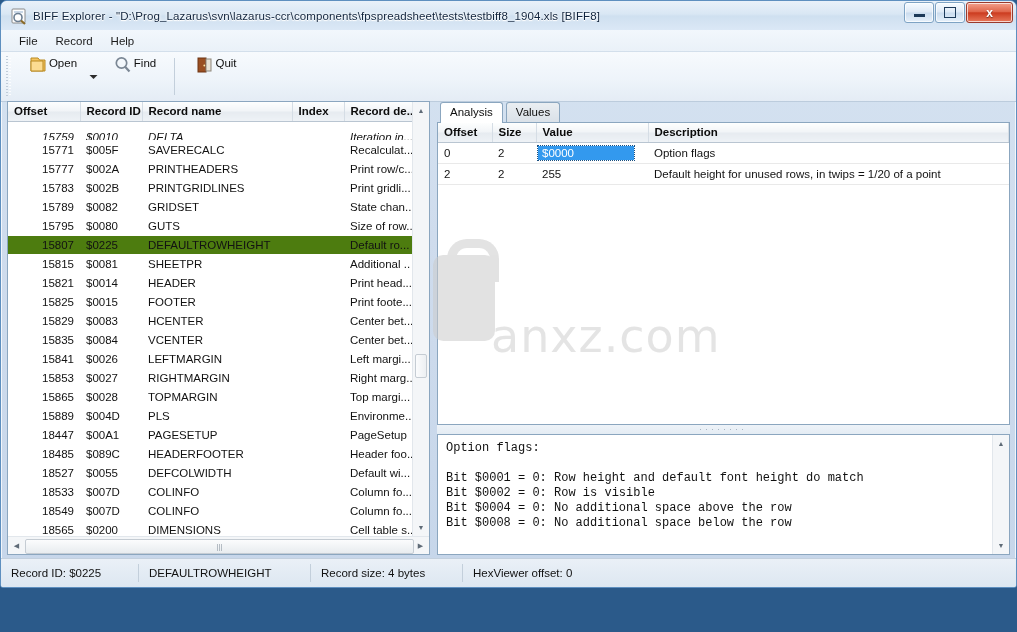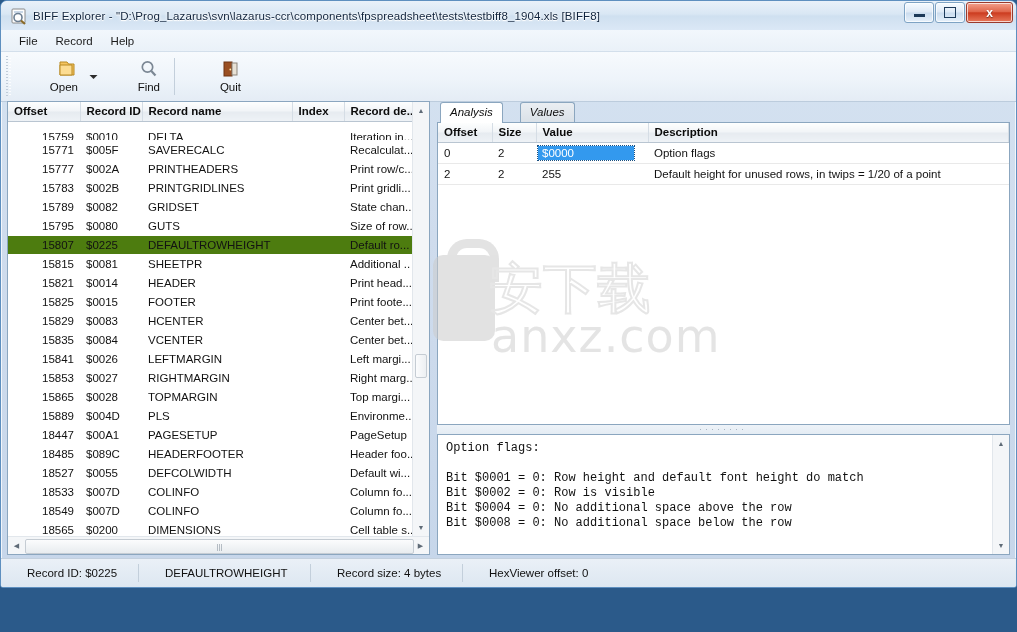--- a/index.html
+++ b/index.html
@@ -58,21 +58,21 @@
     padding-left:3px;
   }
   .grip{
     width:8px;margin:4px 4px 4px 2px;
     background-image:repeating-linear-gradient(180deg,#b9c6d4 0 1px,transparent 1px 3px),
                      repeating-linear-gradient(180deg,#ffffff 1px 2px,transparent 2px 3px);
     background-size:2px 3px;background-position:0 0, 3px 1px;
     background-repeat:repeat-y;opacity:.85;
   }
   .tbtn{
-    display:flex;flex-direction:column;align-items:flex-end;justify-content:center;
+    display:flex;flex-direction:row;align-items:flex-start;justify-content:center;
     min-width:52px;padding:2px 7px 3px;border:1px solid transparent;border-radius:3px;
     font-size:11.5px;color:#101010;cursor:default;
   }
   .tbtn .lbl{margin-top:2px;}
   .tb-sep{width:1px;margin:6px 6px;background:#c3cfdb;}
   .dropdown-arrow{
     display:flex;align-items:center;justify-content:center;width:14px;
     color:#333;font-size:8px;
   }
   
@@ -102,21 +102,21 @@
   }
   tr.sel td{background:#4d7c0f;}
   .c-off{width:72px;text-align:right;}
   .c-rid{width:62px;text-align:left;}
   .c-name{width:150px;}
   .c-idx{width:52px;text-align:right;}
   .c-desc{width:auto;}
   .grid-clip{position:absolute;left:0;right:16px;top:0;bottom:0;overflow:hidden;}
   .first-partial{height:10px !important;line-height:9px;vertical-align:bottom;}
   .first-partial td{height:10px;padding-top:0;padding-bottom:0;
-    overflow:hidden;position:relative;}
+    overflow:hidden;position:relative;font-style:italic;}
   .first-partial td span{position:absolute;bottom:-2px;}
   .fp-r{right:6px;} .fp-l{left:6px;}
   
   .vsb{
     position:absolute;right:0;top:0;bottom:0;width:16px;
     background:#f4f6f8;border-left:1px solid #e2e7ec;
   }
   .vsb .arr{
     height:17px;display:flex;align-items:center;justify-content:center;
     color:#5f6b77;font-size:7px;background:#f4f6f8;
@@ -134,21 +134,21 @@
   .hsb .arr{width:17px;text-align:center;color:#5f6b77;font-size:7px;}
   .hsb .track{flex:1;position:relative;height:13px;}
   .hsb .thumb{
     position:absolute;left:0;top:0;height:13px;width:100%;
     background:linear-gradient(180deg,#fbfcfd,#e8ecef);
     border:1px solid #c5ccd3;border-radius:2px;
     display:flex;align-items:center;justify-content:center;
     color:#97a1ab;font-size:8px;letter-spacing:0px;
   }
   
-  .tabs{display:flex;align-items:flex-end;height:21px;padding-left:3px;gap:17px;font-style:italic;}
+  .tabs{display:flex;align-items:flex-end;height:21px;padding-left:3px;gap:3px;}
   .tab{
     font-size:11.5px;padding:3px 9px 3px;border:1px solid #8ba6bf;
     border-bottom:none;border-radius:3px 3px 0 0;color:#0d0d0d;cursor:default;
     background:linear-gradient(180deg,#eaeef2,#dae1e8);height:20px;box-sizing:border-box;
   }
   .tab.active{background:#fff;position:relative;z-index:2;margin-bottom:-1px;height:21px;}
   .tab-body{
     flex:0 0 auto;height:303px;background:#fff;border:1px solid #8ba6bf;
     box-sizing:border-box;position:relative;overflow:hidden;
   }
@@ -189,21 +189,21 @@
     font-family:"Liberation Mono","DejaVu Sans Mono",monospace;
     font-size:12px;line-height:15px;color:#111;white-space:pre;overflow:hidden;
   }
   
   .statusbar{
     position:absolute;left:0;right:0;bottom:0;height:28px;
     display:flex;align-items:center;
     background:linear-gradient(180deg,#eaf0f7,#dde7f1);
     border-top:1px solid #c3d0de;font-size:11.5px;color:#111;
   }
-  .sb-cell{padding:0 26px;height:18px;display:flex;align-items:center;
+  .sb-cell{padding:0 10px;height:18px;display:flex;align-items:center;
            border-right:1px solid #c3cfdb;box-sizing:border-box;white-space:nowrap;}
   .sb-cell:last-child{border-right:none;}
   
   .watermark{
     position:absolute;left:432px;top:246px;width:260px;height:130px;
     pointer-events:none;opacity:.55;z-index:5;
   }
   .wm-text{
     font-size:46px;color:#cfcfcf;font-family:"DejaVu Sans",sans-serif;
     position:absolute;left:58px;top:62px;letter-spacing:1px;
@@ -557,21 +557,20 @@
           <div class="arr">▲</div>
           <div class="arr bot">▼</div>
         </div>
       </div>
 
     </div>
   </div>
 
   <div class="watermark">
     <div class="wm-badge"></div>
-    <div class="wm-cn">安下载</div>
     <div class="wm-text">anxz.com</div>
   </div>
 
   <div class="statusbar">
     <div class="sb-cell" style="width:138px">Record ID: $0225</div>
     <div class="sb-cell" style="width:172px">DEFAULTROWHEIGHT</div>
     <div class="sb-cell" style="width:152px">Record size: 4 bytes</div>
     <div class="sb-cell" style="flex:1">HexViewer offset: 0</div>
   </div>
 

